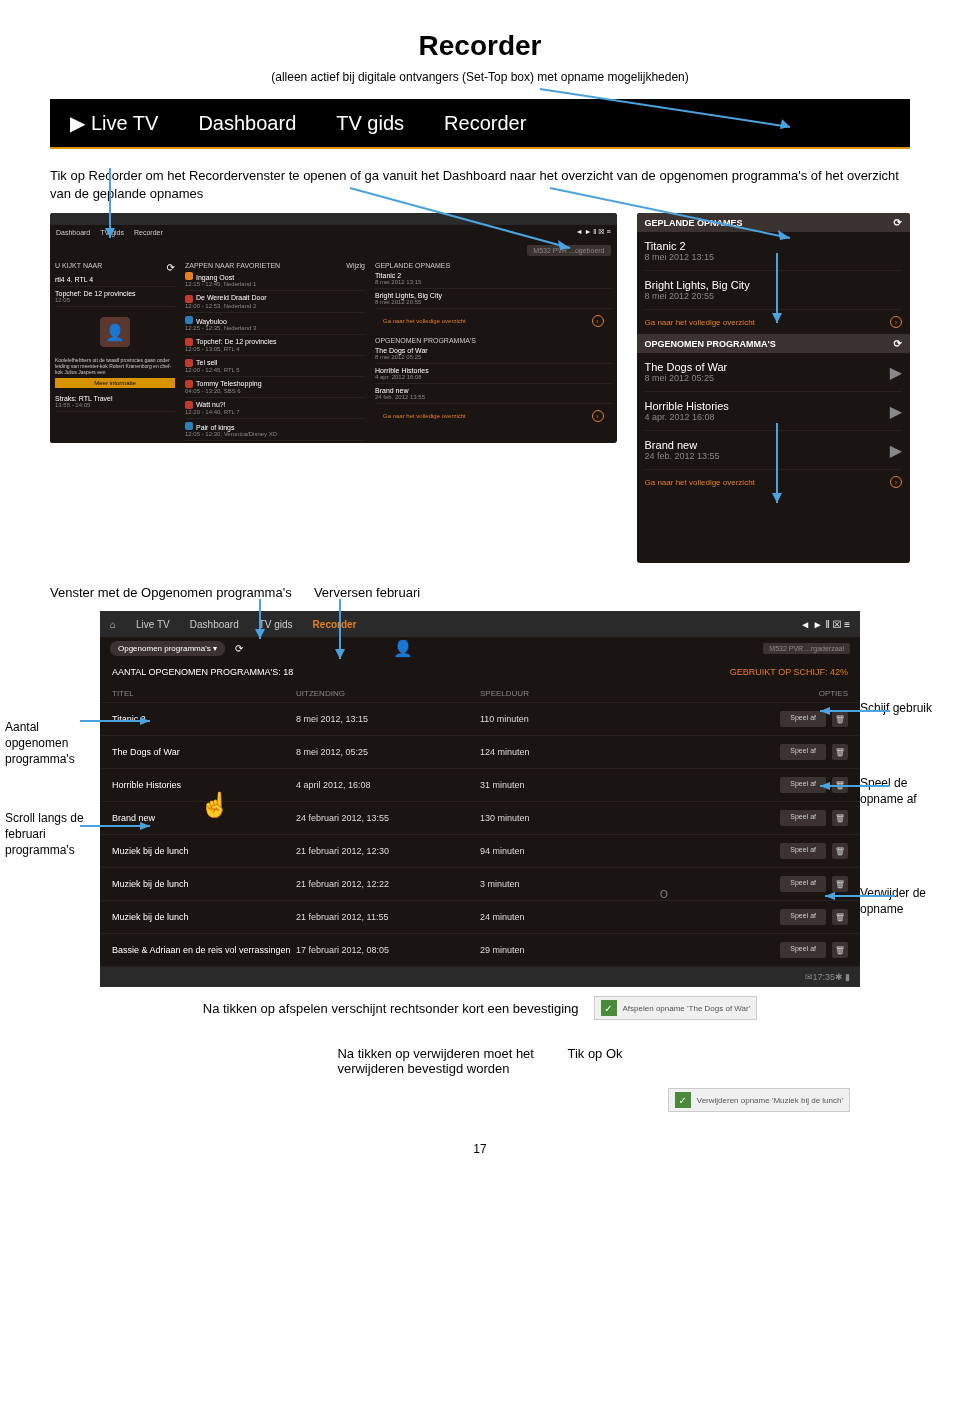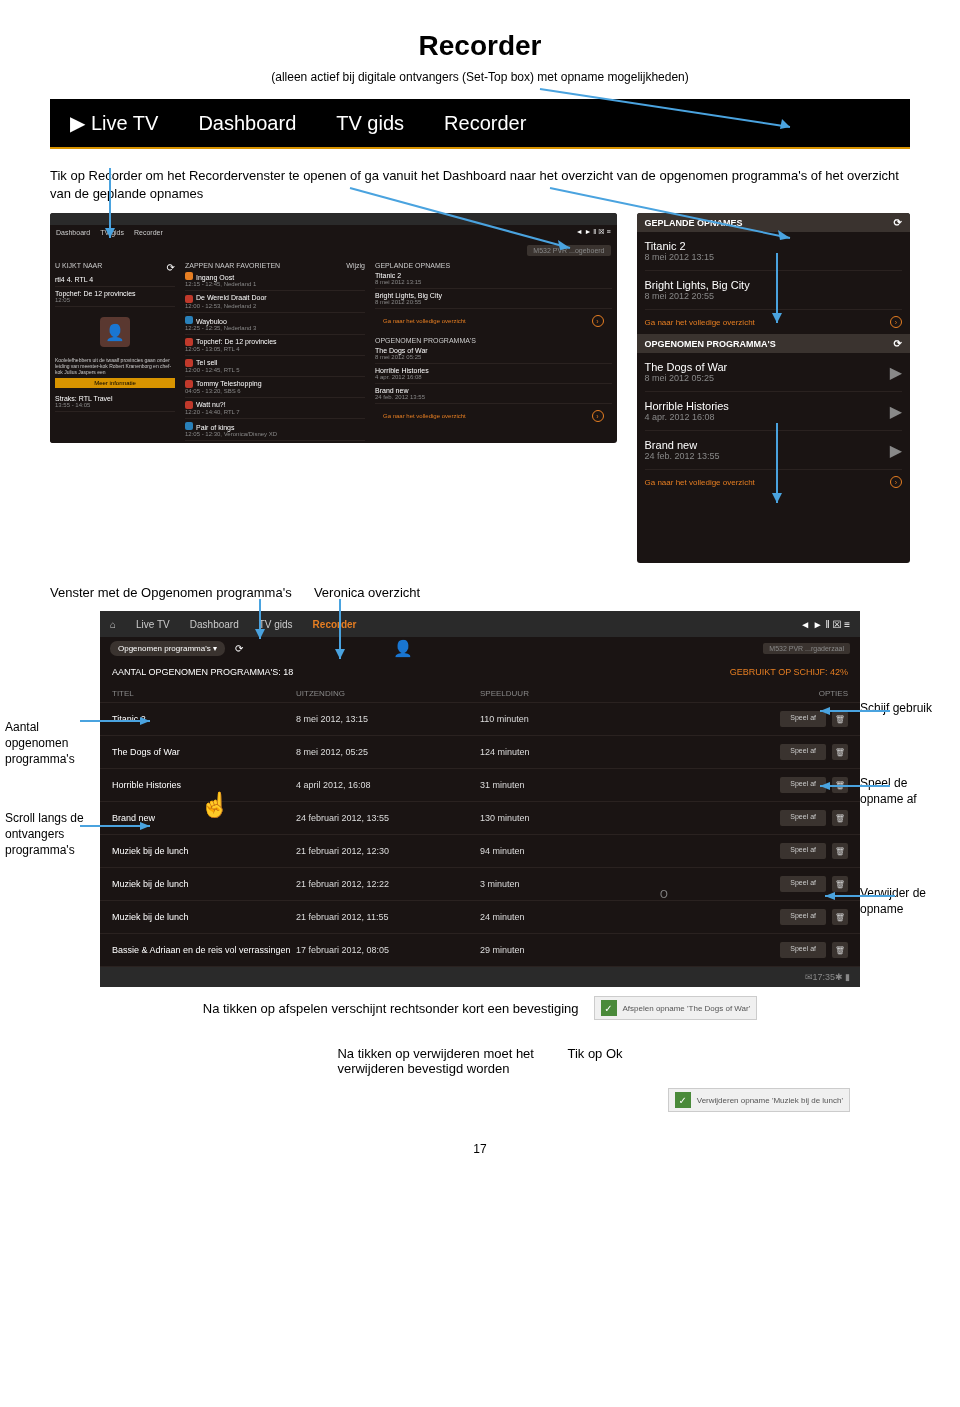--- a/index.html
+++ b/index.html
@@ -242,27 +242,27 @@
             <span>Ga naar het volledige overzicht</span>
             <span class="chev">›</span>
           </div>
     </div>
   </div>
   </div>
 
   <div style="margin-top:20px">
     <span class="caption">Venster met de Opgenomen programma's</span>
     &nbsp;&nbsp;&nbsp;
-    <span class="caption">Veronica overzicht</span>
+    <span class="caption">Verversen februari</span>
   </div>
 
   <div style="position:relative;margin-top:10px">
     <div class="label-box" style="left:-45px;top:109px">Aantal opgenomen programma's</div>
     <div class="label-box" style="right:-30px;top:90px;text-align:left">Schijf gebruik</div>
-    <div class="label-box" style="left:-45px;top:200px">Scroll langs de ontvangers programma's</div>
+    <div class="label-box" style="left:-45px;top:200px">Scroll langs de februari programma's</div>
     <div class="label-box" style="right:-30px;top:165px">Speel de opname af</div>
     <div class="label-box" style="right:-30px;top:275px">Verwijder de opname</div>
 
     <svg class="arr" style="left:30px;top:105px;width:80px;height:10px">
         <line x1="0" y1="5" x2="70" y2="5"></line>
         <polygon points="70,5 60,1 60,9"></polygon>
       </svg>
     <svg class="arr" style="left:770px;top:95px;width:80px;height:10px">
         <line x1="70" y1="5" x2="0" y2="5"></line>
         <polygon points="0,5 10,1 10,9"></polygon>

